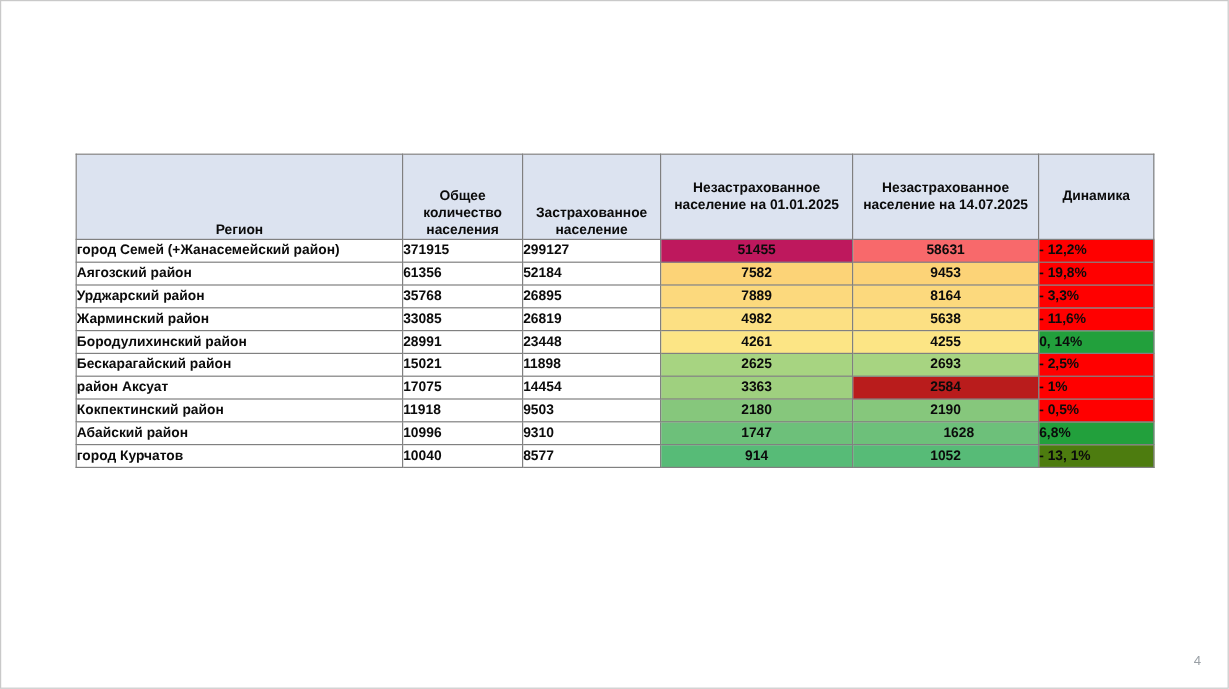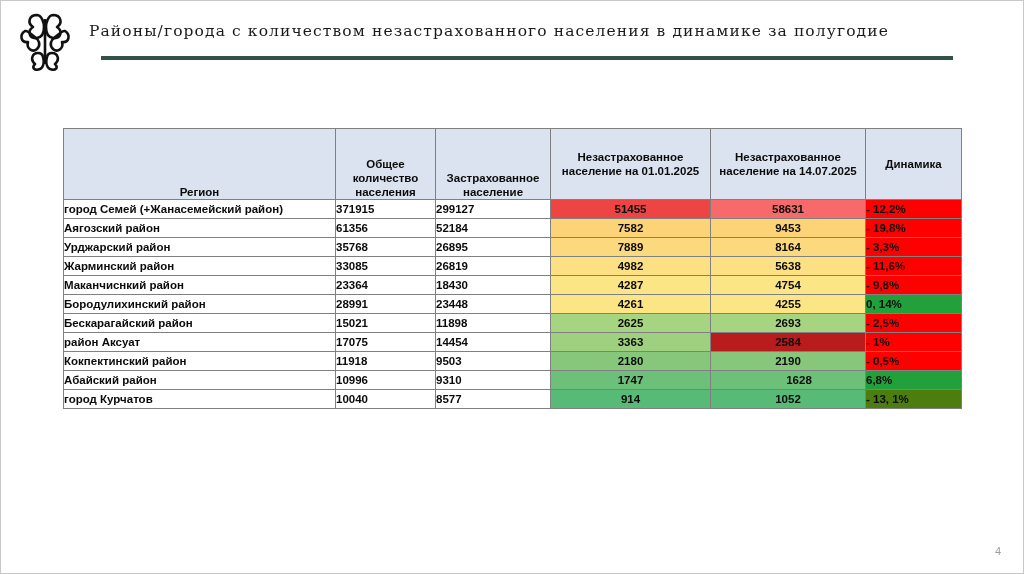--- a/index.html
+++ b/index.html
@@ -127,40 +127,20 @@
     font-size: 11px;
     color: #9aa0a6;
     font-family: "Liberation Sans", sans-serif;
   }
 </style>
 </head>
 <body>
 
 <div id="slide">
 
-  <div id="header">
-
-    <div id="logo">
-      <svg viewBox="0 0 60 62" width="60" height="62" aria-hidden="true">
-        <g fill="none" stroke="#111111" stroke-width="2.6" stroke-linejoin="round">
-          <path d="M30 10 L30 55"></path>
-          <path d="M22 6 C14 6 12 14 18 18 C12 22 14 30 22 29 C28 28 29 22 29 18 C29 14 27 6.5 22 6 Z"></path>
-          <path d="M38 6 C46 6 48 14 42 18 C48 22 46 30 38 29 C32 28 31 22 31 18 C31 14 33 6.5 38 6 Z"></path>
-          <path d="M10 22 C4 26 6 34 13 33 C11 39 17 44 22 40 C26 36 24 31 21 29 C18 27 13 21 10 22 Z"></path>
-          <path d="M50 22 C56 26 54 34 47 33 C49 39 43 44 38 40 C34 36 36 31 39 29 C42 27 47 21 50 22 Z"></path>
-          <path d="M23 44 C17 44 15 51 20 55 C16 59 20 62 25 60 C29 58 29 52 28 48 C27.5 45.5 26 44 23 44 Z"></path>
-          <path d="M37 44 C43 44 45 51 40 55 C44 59 40 62 35 60 C31 58 31 52 32 48 C32.5 45.5 34 44 37 44 Z"></path>
-        </g>
-      </svg>
-    </div>
-
-    <div id="title">Районы/города с количеством незастрахованного населения в динамике за полугодие</div>
-
-    <div id="title-rule"></div>
-  </div>
 
   <div id="table-wrap">
     <table class="grid">
       <colgroup>
         <col class="c-region">
           <col class="c-total">
           <col class="c-ins">
         <col class="c-u1">
           <col class="c-u2">
           <col class="c-dyn">
@@ -173,21 +153,21 @@
           <th class="middle">Незастрахованное население на 01.01.2025</th>
           <th class="middle">Незастрахованное население на 14.07.2025</th>
           <th class="middle">Динамика</th>
         </tr>
       </thead>
       <tbody id="tbody">
           <tr>
             <td class="region">город Семей (+Жанасемейский район)</td>
             <td class="num">371915</td>
             <td class="num">299127</td>
-            <td class="heat" style="background: #ef4444;">51455</td>
+            <td class="heat" style="background: #be185d;">51455</td>
             <td class="heat" style="background: rgb(248, 105, 107);">58631</td>
             <td class="dyn" style="background: rgb(255, 0, 0);">- 12,2%</td>
           </tr>
           <tr>
             <td class="region">Аягозский район</td>
             <td class="num">61356</td>
             <td class="num">52184</td>
             <td class="heat" style="background: rgb(252, 211, 119);">7582</td>
             <td class="heat" style="background: rgb(252, 211, 119);">9453</td>
             <td class="dyn" style="background: rgb(255, 0, 0);">- 19,8%</td>
@@ -202,28 +182,20 @@
           </tr>
           <tr>
             <td class="region">Жарминский район</td>
             <td class="num">33085</td>
             <td class="num">26819</td>
             <td class="heat" style="background: rgb(252, 224, 131);">4982</td>
             <td class="heat" style="background: rgb(252, 224, 131);">5638</td>
             <td class="dyn" style="background: rgb(255, 0, 0);">- 11,6%</td>
           </tr>
           <tr>
-            <td class="region">Маканчиснкий район</td>
-            <td class="num">23364</td>
-            <td class="num">18430</td>
-            <td class="heat" style="background: rgb(252, 229, 133);">4287</td>
-            <td class="heat" style="background: rgb(252, 229, 133);">4754</td>
-            <td class="dyn" style="background: rgb(255, 0, 0);">- 9,8%</td>
-          </tr>
-          <tr>
             <td class="region">Бородулихинский район</td>
             <td class="num">28991</td>
             <td class="num">23448</td>
             <td class="heat" style="background: rgb(252, 229, 133);">4261</td>
             <td class="heat" style="background: rgb(252, 229, 133);">4255</td>
             <td class="dyn" style="background: rgb(34, 160, 60);">0, 14%</td>
           </tr>
           <tr>
             <td class="region">Бескарагайский район</td>
             <td class="num">15021</td>

